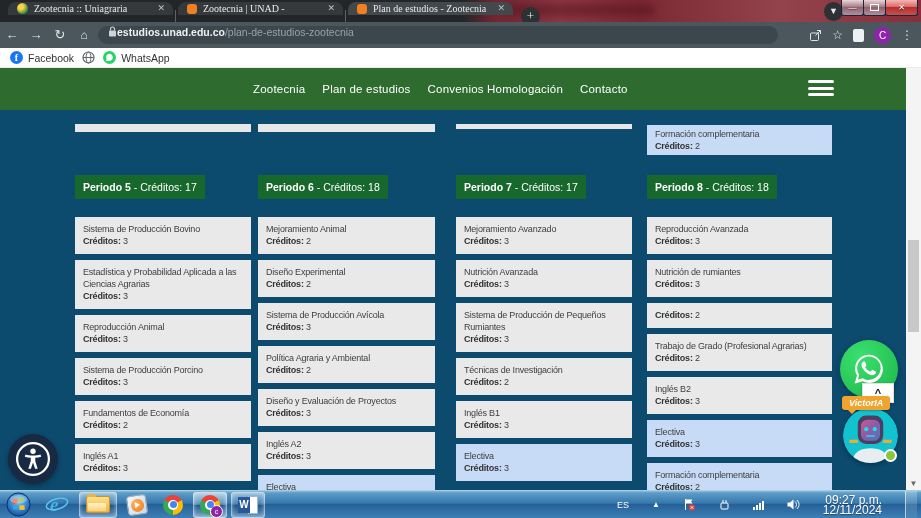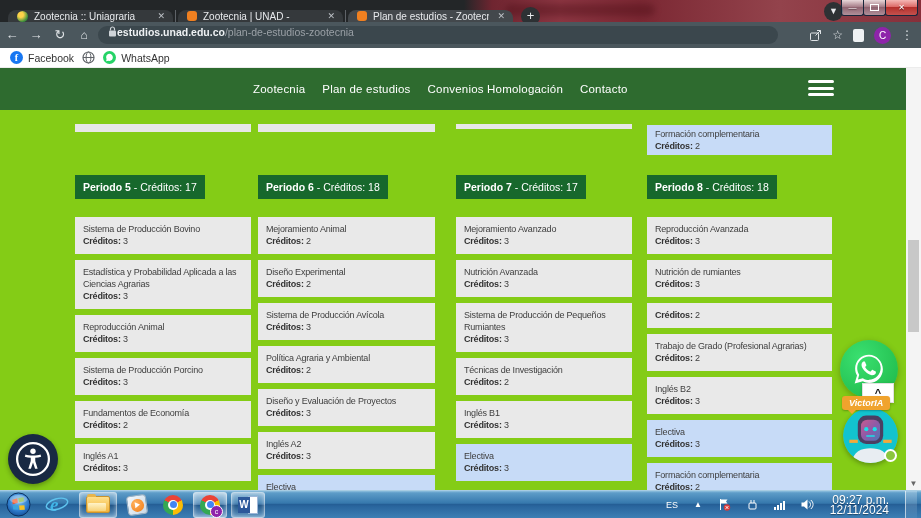--- a/index.html
+++ b/index.html
@@ -4,21 +4,21 @@
 <style>
   html,body{margin:0;padding:0;}
   body{width:921px;height:518px;position:relative;overflow:hidden;background:#fff;
        font-family:"Liberation Sans",sans-serif;-webkit-font-smoothing:antialiased;}
 
   
   #titlebar{position:absolute;left:0;top:0;width:921px;height:22px;
     background:linear-gradient(90deg,#232628 0,#232628 464px,#6f2530 492px,#8c3642 560px,#7b2833 640px,#93434c 780px,#872f3a 921px);}
   #titlebar .streak{position:absolute;left:505px;top:4px;width:150px;height:12px;border-radius:6px;
     background:rgba(70,10,18,.35);filter:blur(3px);}
-  .tabrow{position:absolute;left:8px;top:2px;height:28px;display:flex;align-items:center;}
+  .tabrow{position:absolute;left:8px;top:2px;height:28px;display:flex;align-items:flex-start;font-family:Liberation Serif, serif;}
   .tab{width:150px;display:flex;align-items:center;gap:6px;padding:0 6px 0 9px;background:#35393c;
        border-radius:8px 8px 0 0;position:relative;}
   .tab.active{background:#43484c;}
   .tabsep{width:1px;height:12px;background:#5f6368;align-self:center;margin:0 2px;}
   .tab .title{color:#e8eaed;font-size:10px;white-space:nowrap;overflow:hidden;flex:1;}
   .tab .close{color:#bdc1c6;font-size:9px;line-height:9px;padding:2px;cursor:default;}
   .fav{width:11px;height:11px;border-radius:50%;flex:none;}
   .fav.green{background:radial-gradient(circle at 35% 35%,#ffd24a 25%,#3a8f3c 70%);}
   .fav.orange{background:#f08020;border-radius:3px;width:10px;height:10px;}
   .newtab{width:19px;height:19px;border-radius:50%;background:#2d3134;color:#e8eaed;font-size:13px;
@@ -50,21 +50,21 @@
   
   #bookmarks{position:absolute;left:0;top:48px;width:921px;height:20px;background:#fff;border-bottom:1px solid #ececec;
      display:flex;align-items:center;gap:8px;padding-left:10px;box-sizing:border-box;}
   .bm{display:flex;align-items:center;gap:5px;}
   .bm .lbl{font-size:10.5px;color:#333;}
   .bmic{width:13px;height:13px;border-radius:50%;display:flex;align-items:center;justify-content:center;}
   .bmic.fb{background:#1877f2;color:#fff;font-size:10px;font-family:"Liberation Serif",serif;font-weight:bold;}
   .bmic.wa{background:#25d366;}
 
   
-  #webpage{position:absolute;left:0;top:68px;width:921px;height:422px;background:#84cc16;overflow:hidden;}
+  #webpage{position:absolute;left:0;top:68px;width:921px;height:422px;background:#0c4a6e;overflow:hidden;}
   #greennav{position:absolute;left:0;top:0;width:906px;height:42px;background:#2e6b2f;}
   #greennav .menu{position:absolute;left:253px;top:0;height:42px;display:flex;align-items:center;gap:17px;}
   #greennav .menu span{color:#fff;font-size:11.5px;letter-spacing:.2px;white-space:nowrap;}
   #hamburger{position:absolute;left:808px;top:12px;width:26px;height:18px;}
   #hamburger i{display:block;height:3.2px;background:#fff;border-radius:2px;margin-bottom:3.4px;}
 
   
   .col{position:absolute;top:54px;height:408px;}
   .strip{position:absolute;top:2px;left:0;right:0;background:#e7e7e7;}
   .phead{position:absolute;top:53px;height:24px;line-height:24px;background:#17682c;color:#fff;
@@ -119,21 +119,21 @@
   .chrome{width:20px;height:20px;border-radius:50%;position:relative;
      background:conic-gradient(from 60deg,#fbbc05 0 120deg,#34a853 120deg 240deg,#ea4335 240deg 360deg);}
   .chrome:before{content:"";position:absolute;left:5px;top:5px;width:10px;height:10px;border-radius:50%;background:#fff;}
   .chrome:after{content:"";position:absolute;left:6.5px;top:6.5px;width:7px;height:7px;border-radius:50%;background:#4285f4;}
   .badge-c{position:absolute;right:-3px;bottom:-3px;width:11px;height:11px;border-radius:50%;background:#8e24aa;
      color:#fff;font-size:7px;line-height:11px;text-align:center;border:1px solid #fff;}
   .wordic{width:20px;height:18px;position:relative;}
   .wordic .page{position:absolute;right:0;top:0;width:10px;height:18px;background:#fff;border:1px solid #9db6d8;box-sizing:border-box;}
   .wordic .panel{position:absolute;left:0;top:1px;width:12px;height:16px;background:#2b579a;color:#fff;font-size:10px;
      font-weight:bold;text-align:center;line-height:16px;}
-  .tray{margin-left:auto;display:flex;align-items:center;gap:16px;padding-right:4px;}
+  .tray{margin-left:auto;display:flex;align-items:center;gap:23px;padding-right:4px;}
   .tray .es{color:#fff;font-size:9px;}
   .tray .chev{color:#fff;font-size:8px;}
   .sigbars{display:flex;align-items:flex-end;gap:1px;height:10px;}
   .sigbars i{width:2px;background:#fff;display:block;}
   .clock{color:#fff;font-size:12px;line-height:10px;text-align:right;text-shadow:0 1px 1px rgba(0,0,0,.4);}
   .showdesk{width:11px;height:28px;border-left:1px solid rgba(255,255,255,.6);
      background:linear-gradient(180deg,rgba(255,255,255,.25),rgba(255,255,255,.05));}
 </style>
 </head>
 <body>

